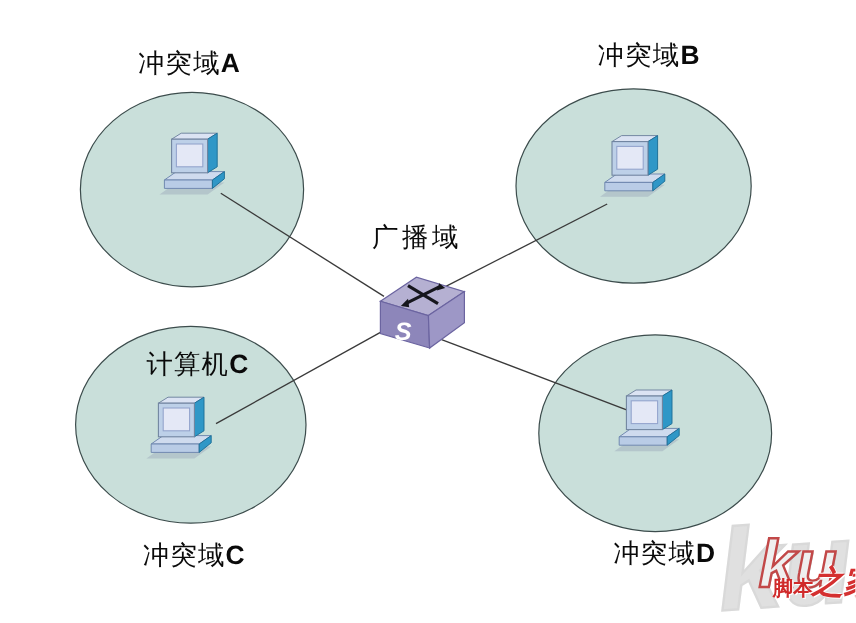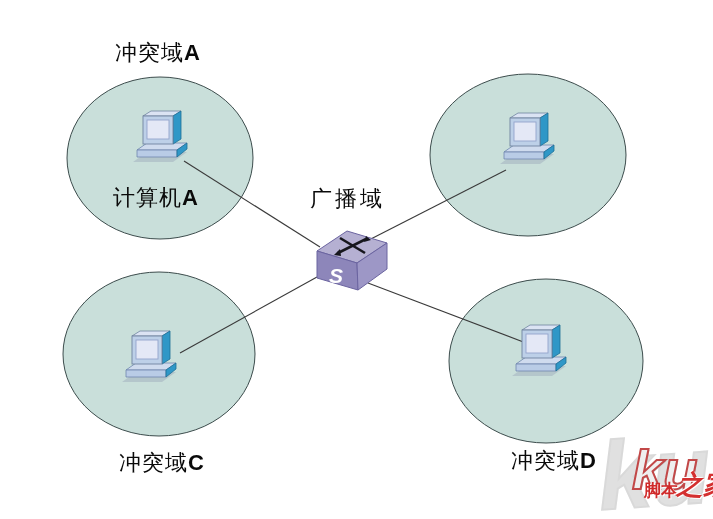--- a/index.html
+++ b/index.html
@@ -131,26 +131,27 @@
         <line x1="340" y1="238" x2="365" y2="253" stroke="#16161d" stroke-width="2.6"></line>
         <polygon points="366,236 371,240 364,242" fill="#16161d"></polygon>
         <polygon points="334,255 340,249 341,256" fill="#16161d"></polygon>
       </g>
       <text x="329" y="283" font-family="Liberation Sans, sans-serif" font-size="21" font-weight="bold" font-style="italic" fill="#ffffff">S</text>
     </g>
   </svg>
 
   <div class="lbl" style="left:115px; top:43px"><span>冲突域</span><span class="ltr">A</span></div>
 
+  <div class="lbl" style="left:498px; top:36px"><span>冲突域</span><span class="ltr">B</span></div>
 
-  <div class="lbl" style="left:113px; top:188px"><span>计算机</span><span class="ltr">A</span></div>
 
 
   <div class="lbl" style="left:310px; top:189px; letter-spacing:3px"><span>广播域</span></div>
 
+  <div class="lbl" style="left:122px; top:294px"><span>计算机</span><span class="ltr">C</span></div>
 
 
   <div class="lbl" style="left:119px; top:453px"><span>冲突域</span><span class="ltr">C</span></div>
 
   <div class="lbl" style="left:511px; top:451px"><span>冲突域</span><span class="ltr">D</span></div>
 
   <span class="wm-ku">ku</span>
   <span class="wm-cn-small">脚本</span>
   <span class="wm-cn-big">之家</span>
 

